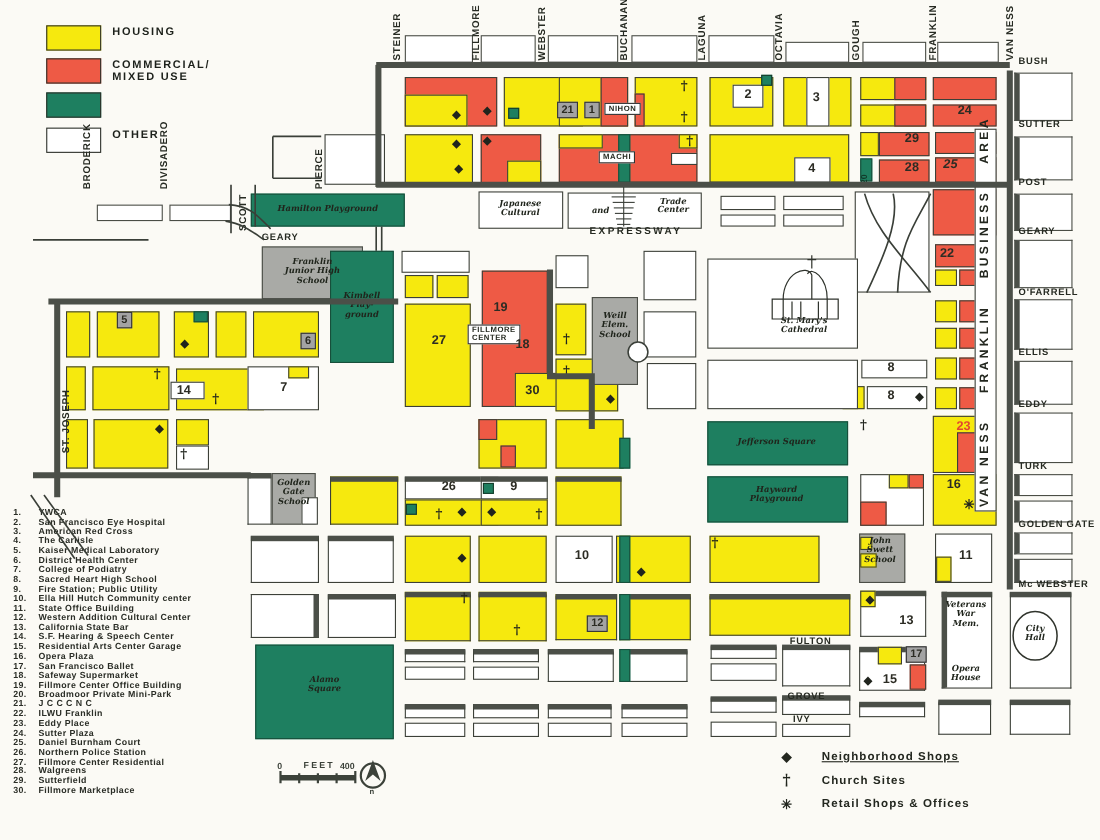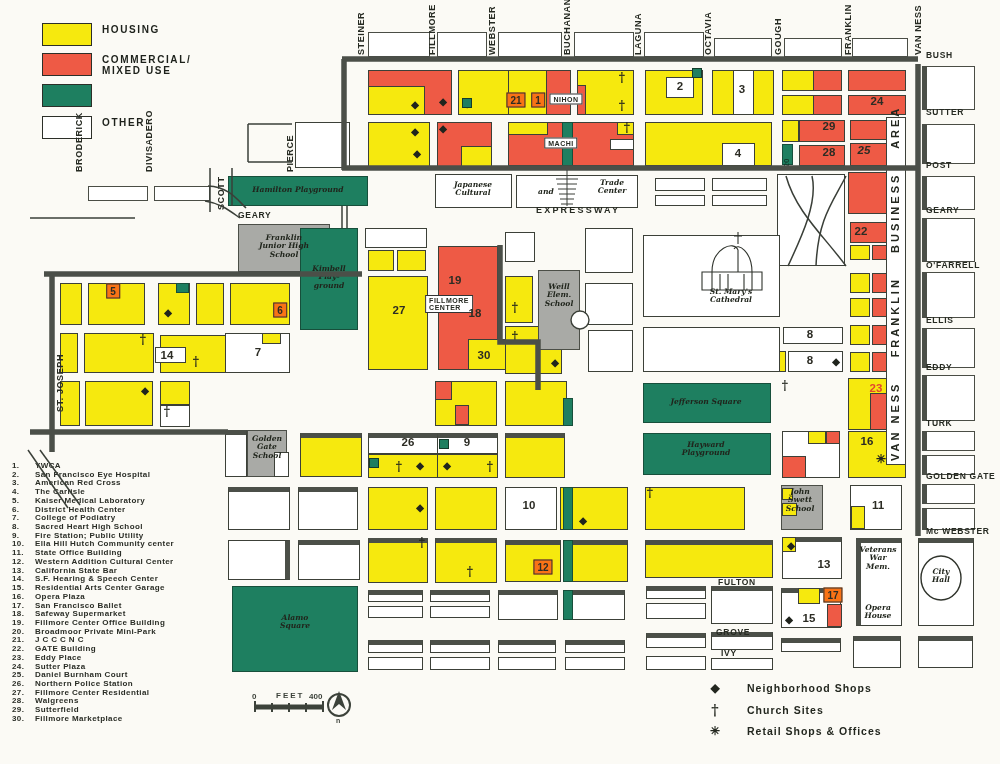--- a/index.html
+++ b/index.html
@@ -34,21 +34,21 @@
   .big{font-size:9px;font-weight:700;letter-spacing:2.2px;}
   .bxl{font-size:7px;font-weight:700;letter-spacing:.5px;background:#fff;border:1px solid #333;
        padding:1px 3px;transform:translate(-50%,-50%);}
   .scr{font-family:"DejaVu Serif",serif;font-style:italic;font-weight:700;font-size:7.6px;
        line-height:8.4px;text-align:center;transform:translateX(-50%);white-space:pre-line;color:#20251c;}
   .ban{font-size:11px;font-weight:700;letter-spacing:3px;transform:rotate(-90deg);
        transform-origin:0 0;color:#23271f;}
   
   .mk{position:absolute;transform:translate(-50%,-50%);font-weight:700;color:#2c2c24;}
   .mk-p{font-size:11.5px;}
-  .mk-b{font-size:10px;background:#f97316;border:1.2px solid #333;padding:0 3px;line-height:13px;}
+  .mk-b{font-size:10px;background:#a3a3a3;border:1.2px solid #333;padding:0 3px;line-height:13px;}
   .mk-r{font-size:11.5px;color:#e2472f;}
   .mk-v{font-size:8px;transform:translate(-50%,-50%) rotate(-90deg);color:#123b2b;}
   
   .sym{position:absolute;transform:translate(-50%,-50%);color:#20241d;font-weight:700;}
   .s-d{font-size:10px;}
   .s-x{font-family:"DejaVu Serif",serif;font-size:12px;}
   .s-a{font-size:12px;}
   .s-m{width:8px;height:8px;background:var(--park);border:1.2px solid #143c2c;}
   
   .ttl{position:absolute;left:630px;top:694px;transform:translateX(-50%);white-space:nowrap;
@@ -165,21 +165,21 @@
       <div class="loc-row">
         <span class="loc-n">20.</span>
         <span>Broadmoor Private Mini-Park</span>
       </div>
       <div class="loc-row">
         <span class="loc-n">21.</span>
         <span>J C C C N C</span>
       </div>
       <div class="loc-row">
         <span class="loc-n">22.</span>
-        <span>GATE Building</span>
+        <span>ILWU Franklin</span>
       </div>
       <div class="loc-row">
         <span class="loc-n">23.</span>
         <span>Eddy Place</span>
       </div>
       <div class="loc-row">
         <span class="loc-n">24.</span>
         <span>Sutter Plaza</span>
       </div>
       <div class="loc-row">
@@ -593,20 +593,20 @@
   <span class="lb ban" style="left:889px;top:461px">VAN NESS    FRANKLIN    BUSINESS    AREA</span>
 
 
   <span class="abs scl" style="left:252px;top:692px">0</span>
   <span class="abs scl" style="left:276px;top:691px;letter-spacing:2px">FEET</span>
   <span class="abs scl" style="left:309px;top:692px">400</span>
   <span class="abs scl" style="left:336px;top:717px;font-size:7px">n</span>
 
   <div id="symLegend">
       <span class="sleg-ic" style="left: 715px; top: 688px; font-size: 12px;">◆</span>
-      <span class="sleg-tx" style="left: 747px; top: 682px;">Neighborhood Shops</span>
+      <span class="sleg-tx" style="left: 747px; top: 682px; text-decoration: underline;">Neighborhood Shops</span>
       <span class="sleg-ic" style="left: 715px; top: 710px; font-size: 14px; font-family: &quot;DejaVu Serif&quot;, serif;">†</span>
       <span class="sleg-tx" style="left: 747px; top: 704px;">Church  Sites</span>
       <span class="sleg-ic" style="left: 715px; top: 731px; font-size: 12px;">✳</span>
       <span class="sleg-tx" style="left: 747px; top: 725px;">Retail  Shops &amp; Offices</span>
     </div>
 
 </div>
 
 </body></html>

